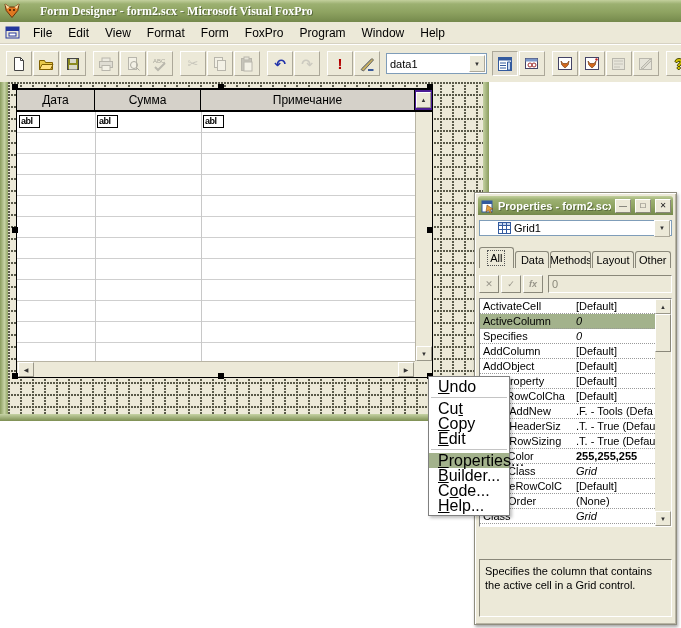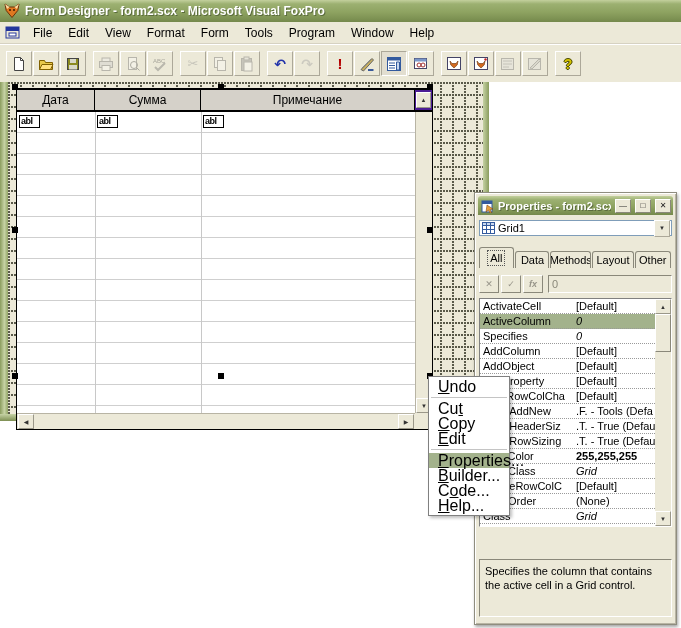--- a/index.html
+++ b/index.html
@@ -4,21 +4,21 @@
 <style>
   html,body{margin:0;padding:0;}
   body{width:681px;height:628px;overflow:hidden;background:#fff;
        font-family:"Liberation Sans","DejaVu Sans",sans-serif;font-size:11px;color:#000;
        -webkit-font-smoothing:none;}
   #app{position:relative;width:681px;height:628px;}
 
   
   .titlebar{position:absolute;left:0;top:0;width:681px;height:22px;
     background:linear-gradient(180deg,#c3d09d 0%,#9cb071 18%,#8ea361 55%,#75894c 100%);
-    display:flex;align-items:center;gap:5px;padding-left:4px;box-sizing:border-box;}
+    display:flex;align-items:center;gap:20px;padding-left:4px;box-sizing:border-box;font-family:Liberation Serif, serif;}
   .titlebar .ttl{color:#fff;font-size:12px;font-weight:bold;text-shadow:1px 1px 0 #5a6b3c;white-space:nowrap;}
   .icon16{width:16px;height:16px;flex:0 0 auto;}
 
   
   .menubar{position:absolute;left:0;top:22px;width:681px;height:22px;background:#ECE9D8;
     border-bottom:1px solid #d6d2c2;display:flex;align-items:center;padding-left:3px;box-sizing:border-box;}
   .mitem{padding:2px 8px;font-size:12px;cursor:default;}
   .mrestore{width:18px;height:16px;margin-right:4px;display:flex;align-items:center;justify-content:center;}
 
   
@@ -48,21 +48,21 @@
     background:linear-gradient(90deg,#8a9c5e,#c6d2a4 55%,#93a567);}
   .fr-right{position:absolute;right:0;top:0;width:6px;height:100%;
     background:linear-gradient(90deg,#c6d2a4,#8a9c5e);}
   .fr-bottom{position:absolute;left:0;bottom:0;width:100%;height:7px;
     background:linear-gradient(180deg,#c6d2a4,#7d8f53);}
   .canvas{position:absolute;left:8px;top:0;right:6px;bottom:7px;background-color:#ECE9D8;
     background-image:radial-gradient(circle at 1px 1px,#5a5a4a 0.9px,transparent 1.3px),
                      radial-gradient(circle at 1px 1px,#5a5a4a 0.9px,transparent 1.3px);
     background-size:3px 12px,12px 3px;}
   
-  .grid{position:absolute;left:16px;top:6px;width:417px;height:342px;background:#4c1d95;
+  .grid{position:absolute;left:16px;top:6px;width:417px;height:290px;background:#4c1d95;
     border:1px solid #000;border-top-width:2px;box-sizing:border-box;}
   .ghdr{position:absolute;left:0;top:0;right:0;height:22px;display:flex;border-bottom:2px solid #000;box-sizing:border-box;}
   .hcell{background:#D5D1C9;border-right:1px solid #000;display:flex;align-items:center;justify-content:center;
     font-size:12px;box-sizing:border-box;overflow:hidden;}
   .hc1{width:78px;} .hc2{width:106px;} .hc3{width:214px;}
   .gbody{position:absolute;left:0;top:22px;right:17px;bottom:16px;
     background:repeating-linear-gradient(to bottom,#fff 0 20px,#cfcfcf 20px 21px);}
   .vline{position:absolute;top:22px;bottom:16px;width:1px;background:#c8c8c8;}
   .abl{position:absolute;width:21px;height:13px;background:#fff;border:1px solid #000;
     font-size:9px;font-weight:bold;line-height:11px;padding-left:1px;box-sizing:border-box;letter-spacing:-0.5px;}
@@ -77,21 +77,21 @@
   #props{position:absolute;left:474px;top:192px;width:203px;height:433px;background:#ECE9D8;
     border:1px solid #8f8d7f;box-shadow:inset 1px 1px 0 #fff,inset -1px -1px 0 #b8b4a4,1px 2px 3px rgba(0,0,0,.35);
     box-sizing:border-box;}
   .ptitle{position:absolute;left:3px;top:3px;right:3px;height:19px;border-radius:3px 3px 0 0;
     background:linear-gradient(180deg,#c3d09d 0%,#9cb071 20%,#8ea361 55%,#75894c 100%);
     display:flex;align-items:center;gap:3px;padding:0 2px 0 3px;box-sizing:border-box;}
   .ptitle .ttl{flex:1;color:#fff;font-size:11px;font-weight:bold;text-shadow:1px 1px 0 #5a6b3c;white-space:nowrap;overflow:hidden;}
   .wbtn{width:16px;height:14px;background:#ECE9D8;border:1px solid;border-color:#fff #8a887a #8a887a #fff;
     display:flex;align-items:center;justify-content:center;font-size:8px;line-height:1;color:#222;box-sizing:border-box;margin-left:1px;}
   .pcombo{position:absolute;left:4px;top:27px;right:4px;height:16px;background:#fff;border:1px solid #7F9DB9;
-    display:flex;align-items:center;gap:3px;padding-left:2px;box-sizing:border-box;}
+    display:flex;align-items:center;gap:3px;padding-left:18px;box-sizing:border-box;}
   .pcombo .cval{flex:1;font-size:11px;}
   .ptabs{position:absolute;left:4px;top:54px;right:4px;height:21px;display:flex;align-items:flex-end;}
   .tab{height:17px;background:#ECE9D8;border:1px solid #8a887a;border-bottom:none;border-radius:3px 3px 0 0;
     font-size:11px;display:flex;align-items:center;justify-content:center;box-sizing:border-box;
     overflow:hidden;white-space:nowrap;padding:0 4px;margin-right:1px;}
   .tab.active{height:21px;background:#ECE9D8;position:relative;z-index:2;box-shadow:inset 0 0 0 2px #ECE9D8;}
   .tab.active .tlbl{outline:1px dotted #555;padding:1px 2px;}
   .pedit{position:absolute;left:4px;top:81px;right:4px;height:20px;display:flex;gap:2px;align-items:center;}
   .ebtn{width:20px;height:18px;background:#ECE9D8;border:1px solid;border-color:#fff #8a887a #8a887a #fff;
     display:flex;align-items:center;justify-content:center;font-size:9px;color:#98958a;box-sizing:border-box;}
@@ -146,21 +146,21 @@
         <rect x="1" y="1" width="13" height="11" fill="#ECE9D8" stroke="#24369c"></rect>
         <rect x="1" y="1" width="13" height="4" fill="#24369c"></rect>
         <rect x="4" y="7" width="7" height="3" fill="#fff" stroke="#24369c"></rect>
       </svg>
     </span>
     <span class="mitem">File</span>
     <span class="mitem">Edit</span>
     <span class="mitem">View</span>
     <span class="mitem">Format</span>
     <span class="mitem">Form</span>
-    <span class="mitem">Tools</span>
+    <span class="mitem">FoxPro</span>
     <span class="mitem">Program</span>
     <span class="mitem">Window</span>
     <span class="mitem">Help</span>
   </div>
 
   <div class="toolbar">
     <span class="tbtn">
       <svg width="16" height="16">
           <path d="M3.5 1.5h6l3 3v10h-9z" fill="#fff" stroke="#444"></path>
           <path d="M9.5 1.5v3h3" fill="none" stroke="#444"></path>
@@ -227,20 +227,24 @@
     <span class="tgap"></span>
     <span class="tbtn">
         <span class="glyph-run">!</span>
       </span>
     <span class="tbtn">
       <svg width="16" height="16">
           <path d="M2 13.5L13 2.5l1.5 1.5L4.5 15z" fill="#c8b060" stroke="#666"></path>
           <path d="M3 12l9-9" stroke="#888"></path>
           <path d="M9 14h5.5" stroke="#3a5a9a" stroke-width="2"></path>
         </svg>
+    </span>
+    <span class="tcombo">
+      <span class="cval">data1</span>
+      <span class="carrow">▼</span>
     </span>
     <span class="tbtn pressed">
       <svg width="16" height="16">
           <rect x="1.5" y="1.5" width="13" height="13" fill="#fff" stroke="#335A9E"></rect>
           <rect x="1.5" y="1.5" width="13" height="3" fill="#335A9E"></rect>
           <path d="M3 7h6M3 9.5h6M3 12h6" stroke="#335A9E"></path>
           <path d="M10.5 6h3v8h-3z" fill="#c8d8f0" stroke="#335A9E"></path>
         </svg>
     </span>
     <span class="tbtn">

